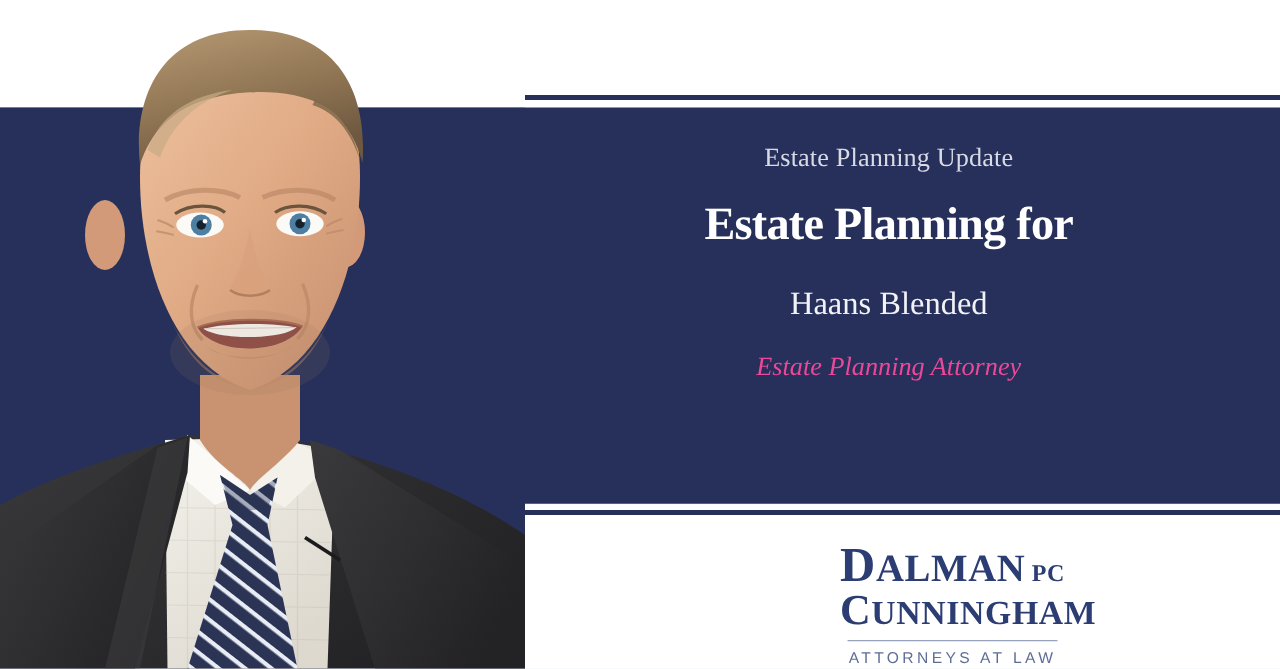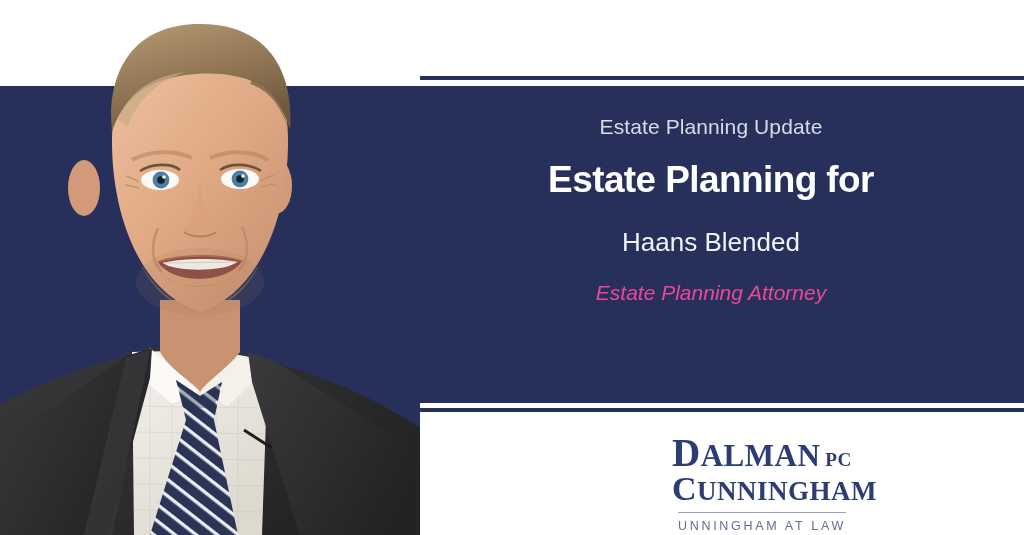--- a/index.html
+++ b/index.html
@@ -37,20 +37,21 @@
 
   
   .text-block {
     position:absolute; left:398px; top:86px;
     width:626px; height:317px;
     display:flex; flex-direction:column;
     align-items:center; justify-content:flex-start;
     text-align:center;
     padding-top:28px;
     z-index:6;
+    font-family:Liberation Serif, serif;
   }
   .eyebrow {
     font-size:21px;
     font-weight:400;
     color:#d8dae6;
     letter-spacing:.1px;
     line-height:1.2;
   }
   .headline {
     margin-top:20px;
@@ -276,16 +277,16 @@
   </div>
 
   <div class="logo">
     <div class="logo-line logo-l2">
       <span class="cap-big">D</span><span>ALMAN</span><span class="pc-mark">PC</span>
     </div>
     <div class="logo-line logo-l1">
       <span class="cap-big">C</span><span>UNNINGHAM</span>
     </div>
     <div class="logo-divider"></div>
-    <div class="logo-tagline">UNNINGHAM AT LAW</div>
+    <div class="logo-tagline">ATTORNEYS AT LAW</div>
   </div>
 
 </div>
 
 </body></html>

